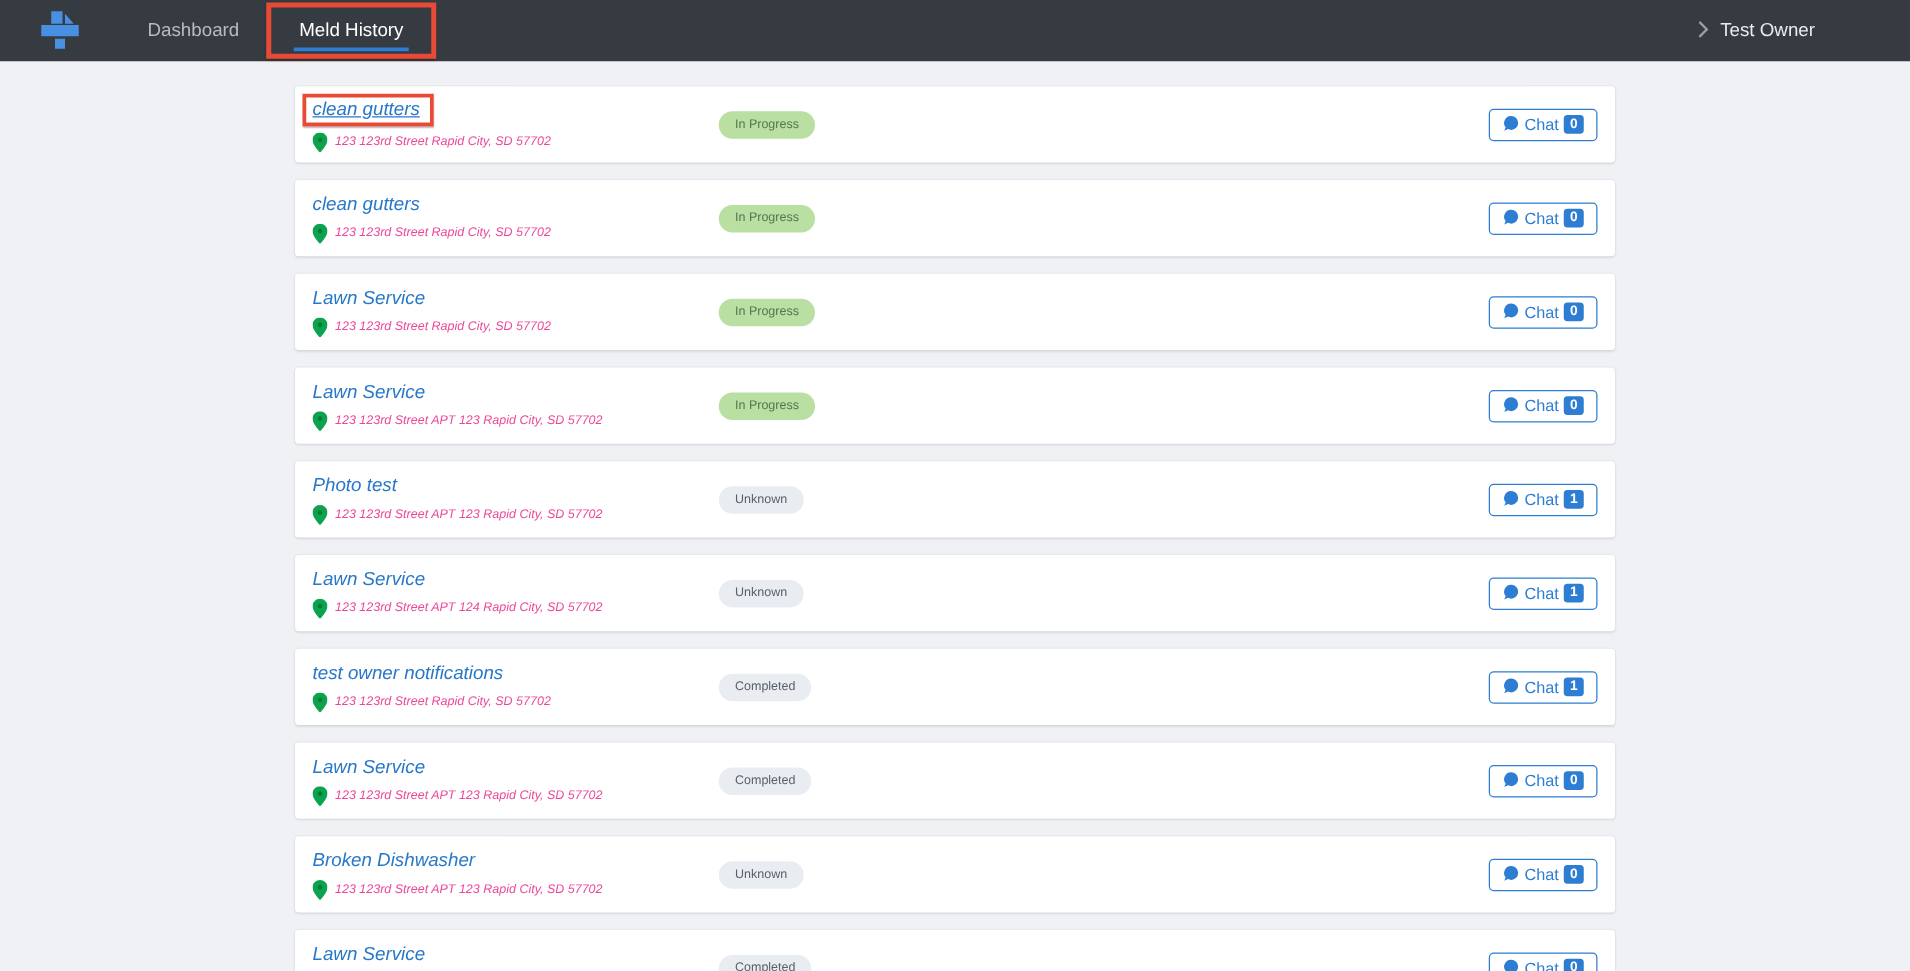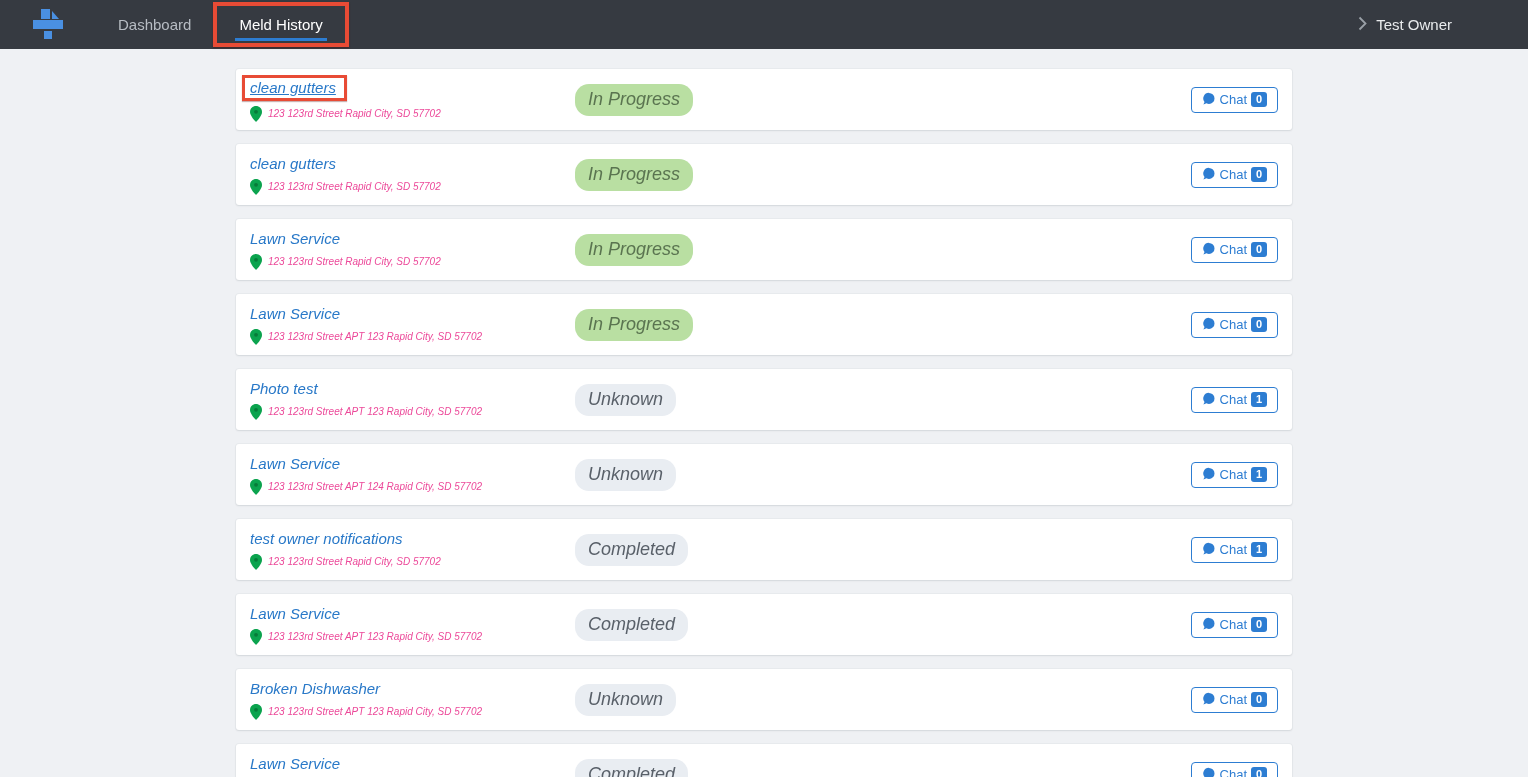--- a/index.html
+++ b/index.html
@@ -88,24 +88,23 @@
   .meld-address {
     display: flex;
     align-items: center;
     gap: 6px;
     font-size: 10px;
     color: #ec4899;
   }
   .badge-col { flex: 1; }
   .status-badge {
     display: inline-block;
-    font-size: 18px;
+    font-size: 10px;
     padding: 5px 13px 6px;
     border-radius: 14px;
-    font-style: italic;
   }
   .status-badge.green { background: #b9dfa2; color: #5a7450; }
   .status-badge.gray  { background: #e9edf2; color: #596069; }
 
   .chat-btn {
     display: inline-flex;
     align-items: center;
     gap: 4px;
     background: #ffffff;
     border: 1px solid #2d7dd2;

